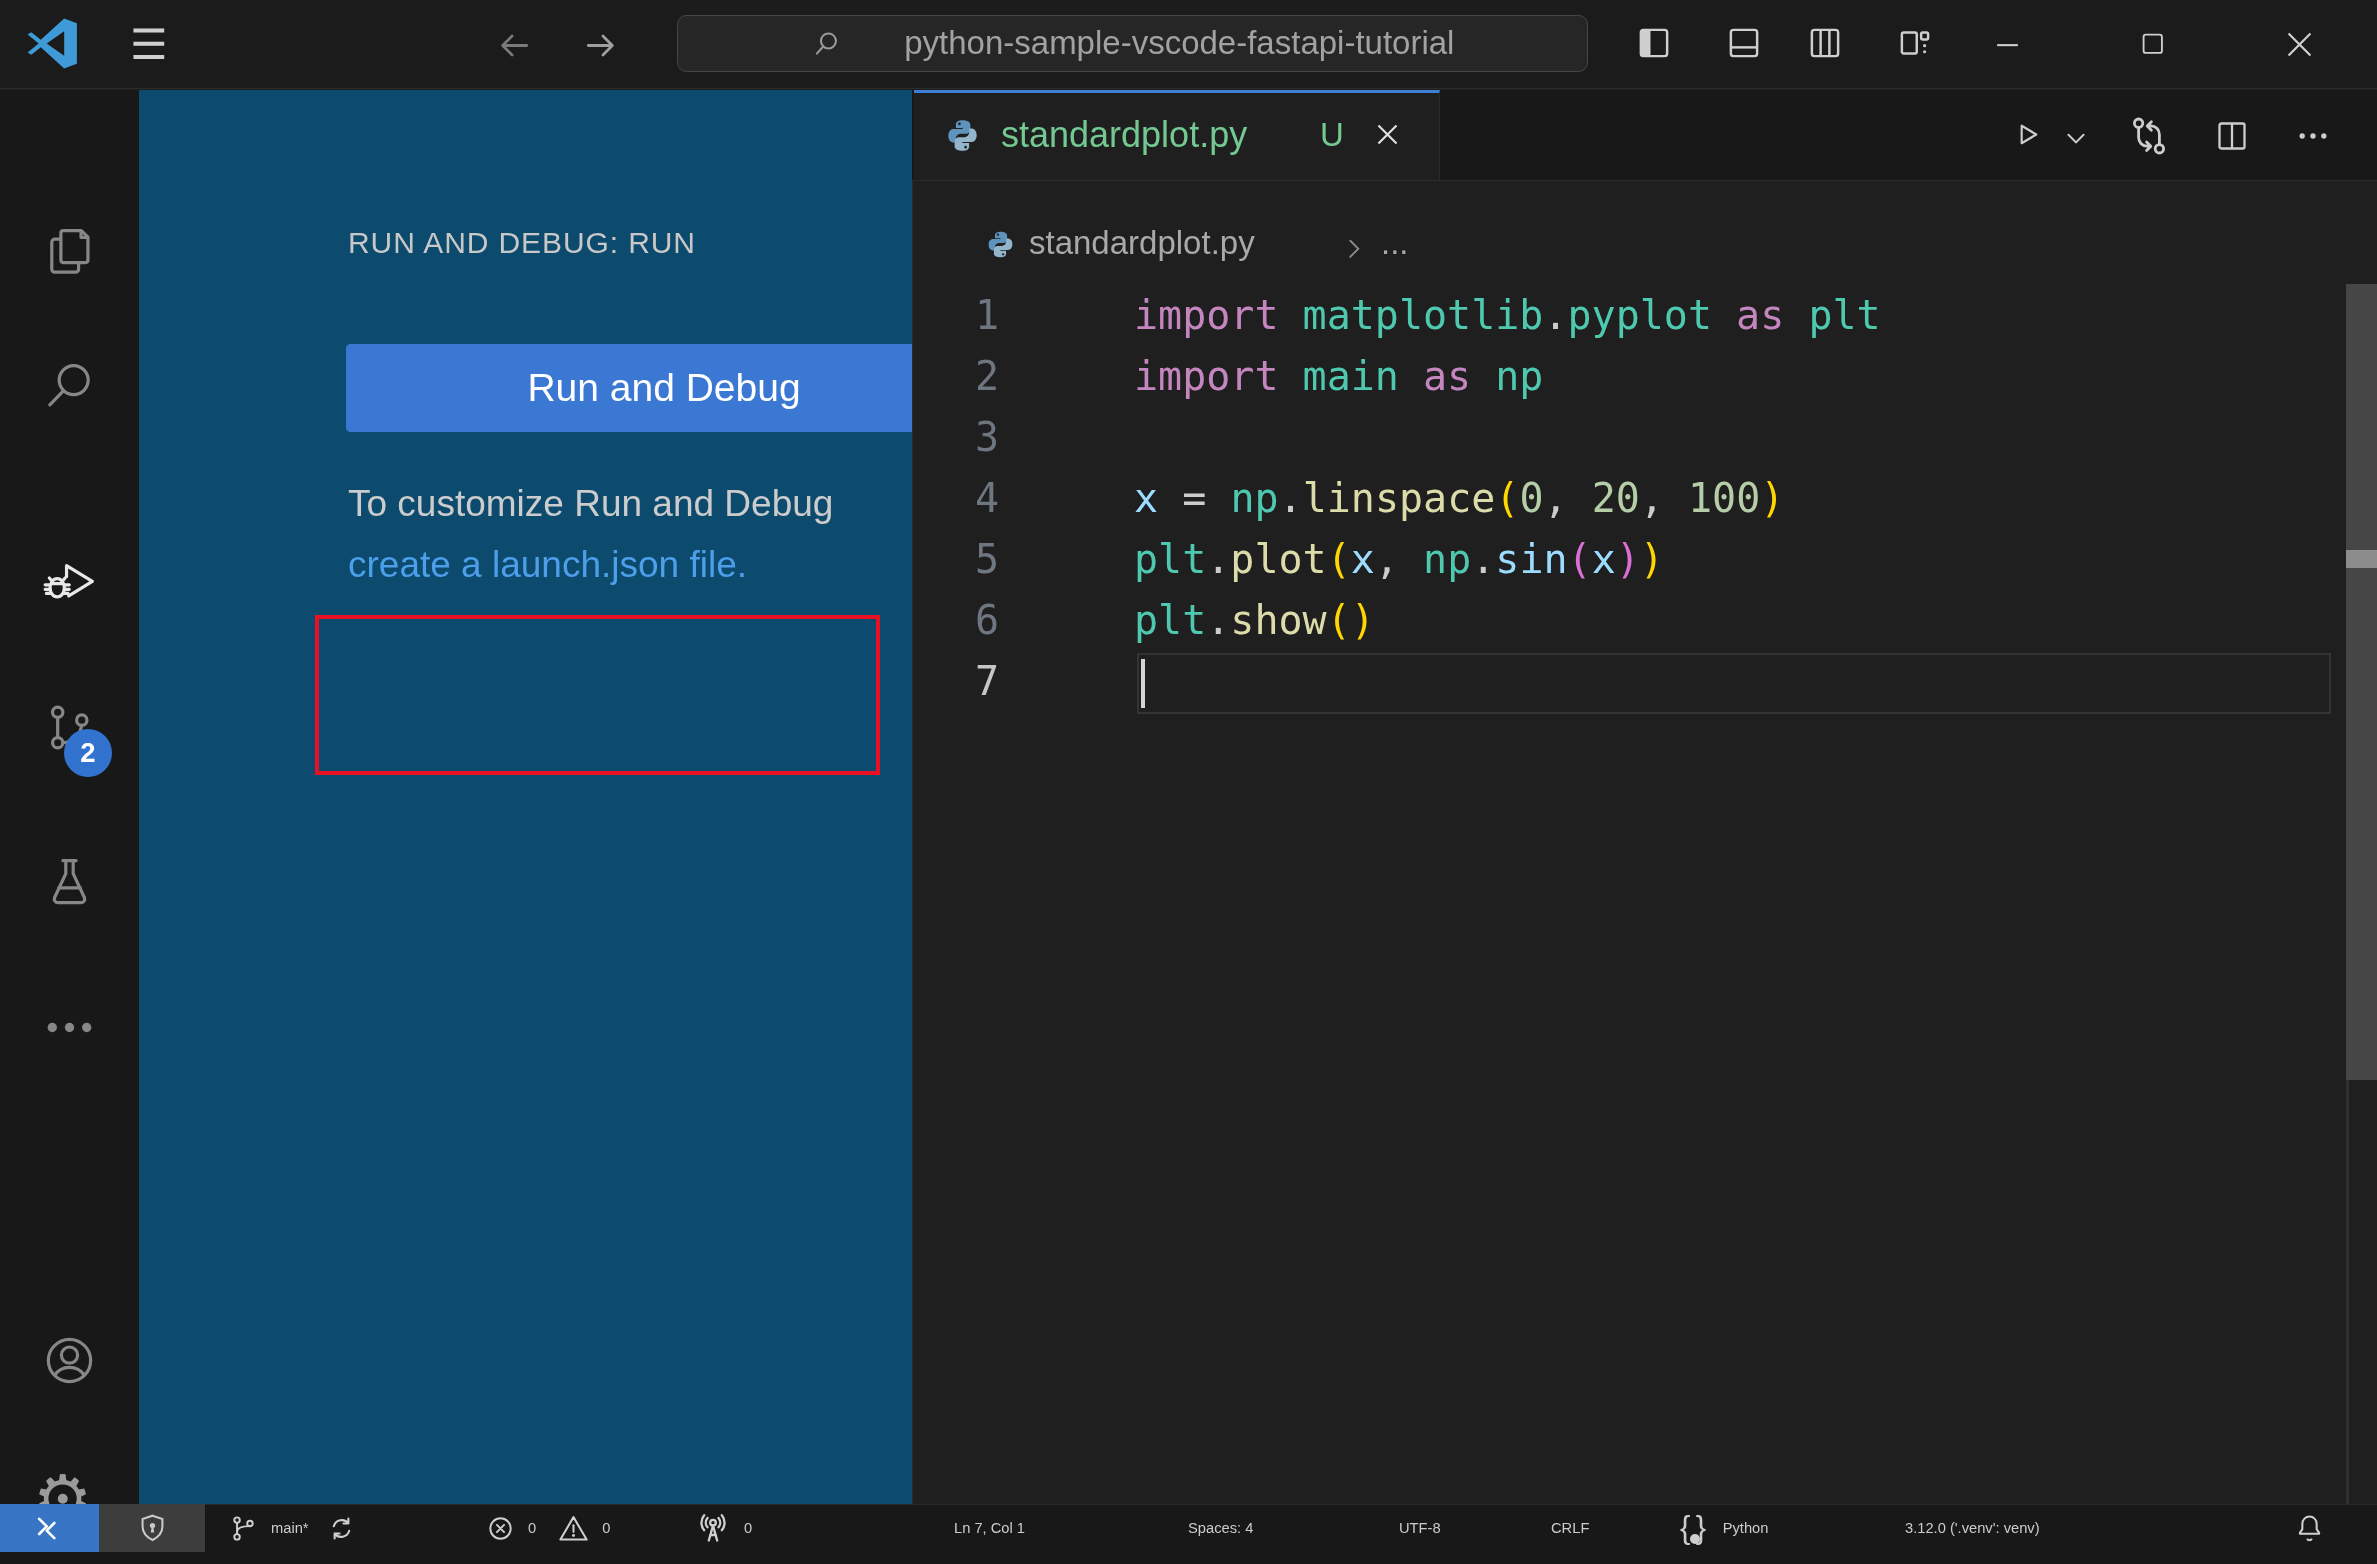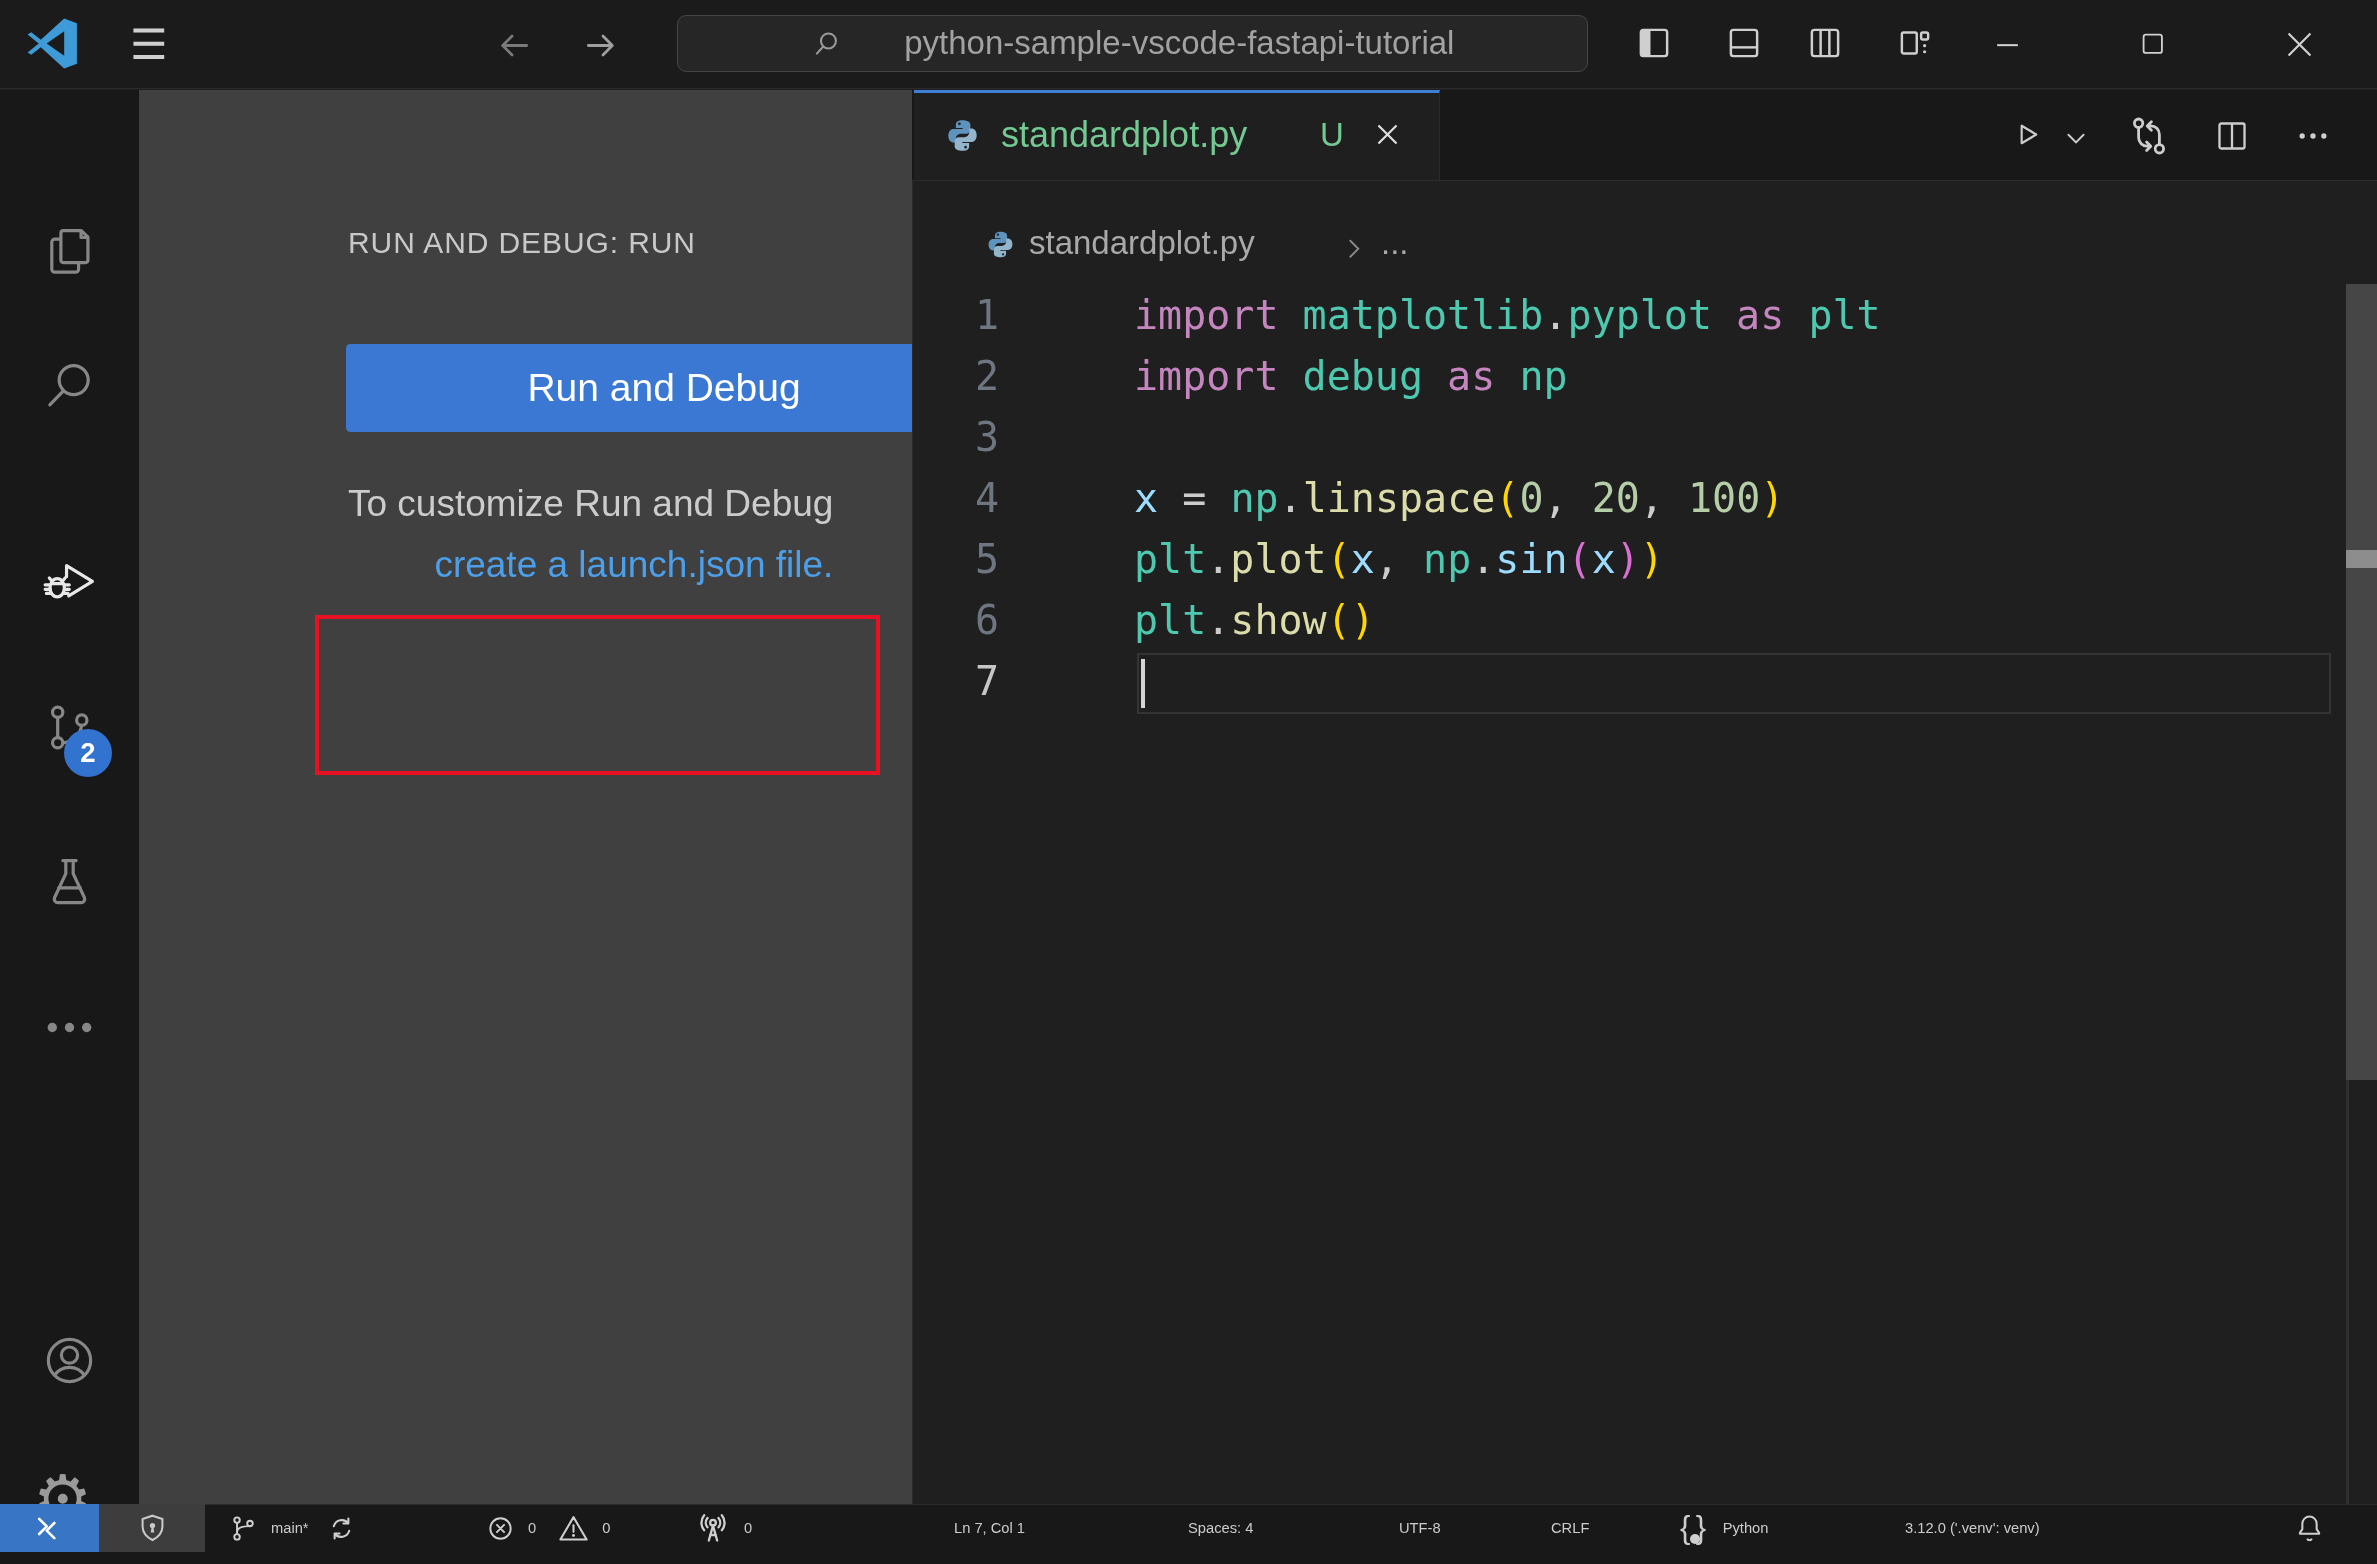--- a/index.html
+++ b/index.html
@@ -22,21 +22,21 @@
   
   .activitybar{left:0;top:90px;width:139px;height:1414px;background:#181818;border-right:1.8px solid #2b2b2b;box-sizing:content-box;}
   .ab-item{left:40px;}
   .scm-badge{left:64px;top:639px;width:48px;height:48px;border-radius:50%;background:#3273cf;color:#fff;
              font-size:27.5px;display:flex;align-items:center;justify-content:center;font-weight:bold;}
   .gear-glyph{left:33px;top:1377px;font-family:"DejaVu Sans",sans-serif;font-size:66px;color:#9a9a9a;line-height:1;}
   .profile-badge{left:61px;top:1430px;width:59px;height:46px;border-radius:11px;background:#4b4b4b;color:#ececec;
                  font-size:26px;font-weight:bold;display:flex;align-items:center;justify-content:center;box-shadow:0 0 0 4.6px #181818;}
 
   
-  .sidebar{left:139px;top:90px;width:773px;height:1414px;background:#404040;text-align:right;}
+  .sidebar{left:139px;top:90px;width:773px;height:1414px;background:#0c4a6e;}
   .sb-header{left:209px;top:136px;font-size:30px;color:#c8c8c8;letter-spacing:0.9px;white-space:nowrap;}
   .sb-more{left:807px;top:128px;color:#cccccc;}
   .run-btn{left:207px;top:254px;width:636px;height:88px;background:#3a78d4;border-radius:4.6px;color:#ffffff;
            font-size:39px;display:flex;align-items:center;justify-content:center;cursor:pointer;}
   .hint{left:209px;top:383px;font-size:37px;line-height:61px;color:#cccccc;white-space:nowrap;}
   .link{color:#4d9fea;cursor:pointer;}
   .red-box{left:176px;top:525px;width:565px;height:160px;border:4.6px solid #e81123;box-sizing:border-box;}
   .auto-link{left:209px;top:543px;font-size:37px;line-height:61px;white-space:nowrap;}
 
   
@@ -277,21 +277,21 @@
 </div>
 <div class="abs bc-text" style="left:1381px">...</div>
 
 <div class="abs code" id="code">
     <div class="code-row">
       <div class="ln">1</div>
       <div class="ctext"><span style="color: rgb(197, 134, 192);">import</span><span style="color: rgb(204, 204, 204);"> </span><span style="color: rgb(78, 201, 176);">matplotlib</span><span style="color: rgb(204, 204, 204);">.</span><span style="color: rgb(78, 201, 176);">pyplot</span><span style="color: rgb(204, 204, 204);"> </span><span style="color: rgb(197, 134, 192);">as</span><span style="color: rgb(204, 204, 204);"> </span><span style="color: rgb(78, 201, 176);">plt</span></div>
     </div>
     <div class="code-row">
       <div class="ln">2</div>
-      <div class="ctext"><span style="color: rgb(197, 134, 192);">import</span><span style="color: rgb(204, 204, 204);"> </span><span style="color: rgb(78, 201, 176);">debug</span><span style="color: rgb(204, 204, 204);"> </span><span style="color: rgb(197, 134, 192);">as</span><span style="color: rgb(204, 204, 204);"> </span><span style="color: rgb(78, 201, 176);">np</span></div>
+      <div class="ctext"><span style="color: rgb(197, 134, 192);">import</span><span style="color: rgb(204, 204, 204);"> </span><span style="color: rgb(78, 201, 176);">main</span><span style="color: rgb(204, 204, 204);"> </span><span style="color: rgb(197, 134, 192);">as</span><span style="color: rgb(204, 204, 204);"> </span><span style="color: rgb(78, 201, 176);">np</span></div>
     </div>
     <div class="code-row">
       <div class="ln">3</div>
       <div class="ctext"></div>
     </div>
     <div class="code-row">
       <div class="ln">4</div>
       <div class="ctext"><span style="color: rgb(156, 220, 254);">x</span><span style="color: rgb(204, 204, 204);"> </span><span style="color: rgb(204, 204, 204);">=</span><span style="color: rgb(204, 204, 204);"> </span><span style="color: rgb(78, 201, 176);">np</span><span style="color: rgb(204, 204, 204);">.</span><span style="color: rgb(220, 220, 170);">linspace</span><span style="color: rgb(255, 215, 0);">(</span><span style="color: rgb(181, 206, 168);">0</span><span style="color: rgb(204, 204, 204);">,</span><span style="color: rgb(204, 204, 204);"> </span><span style="color: rgb(181, 206, 168);">20</span><span style="color: rgb(204, 204, 204);">,</span><span style="color: rgb(204, 204, 204);"> </span><span style="color: rgb(181, 206, 168);">100</span><span style="color: rgb(255, 215, 0);">)</span></div>
     </div>
     <div class="code-row">

